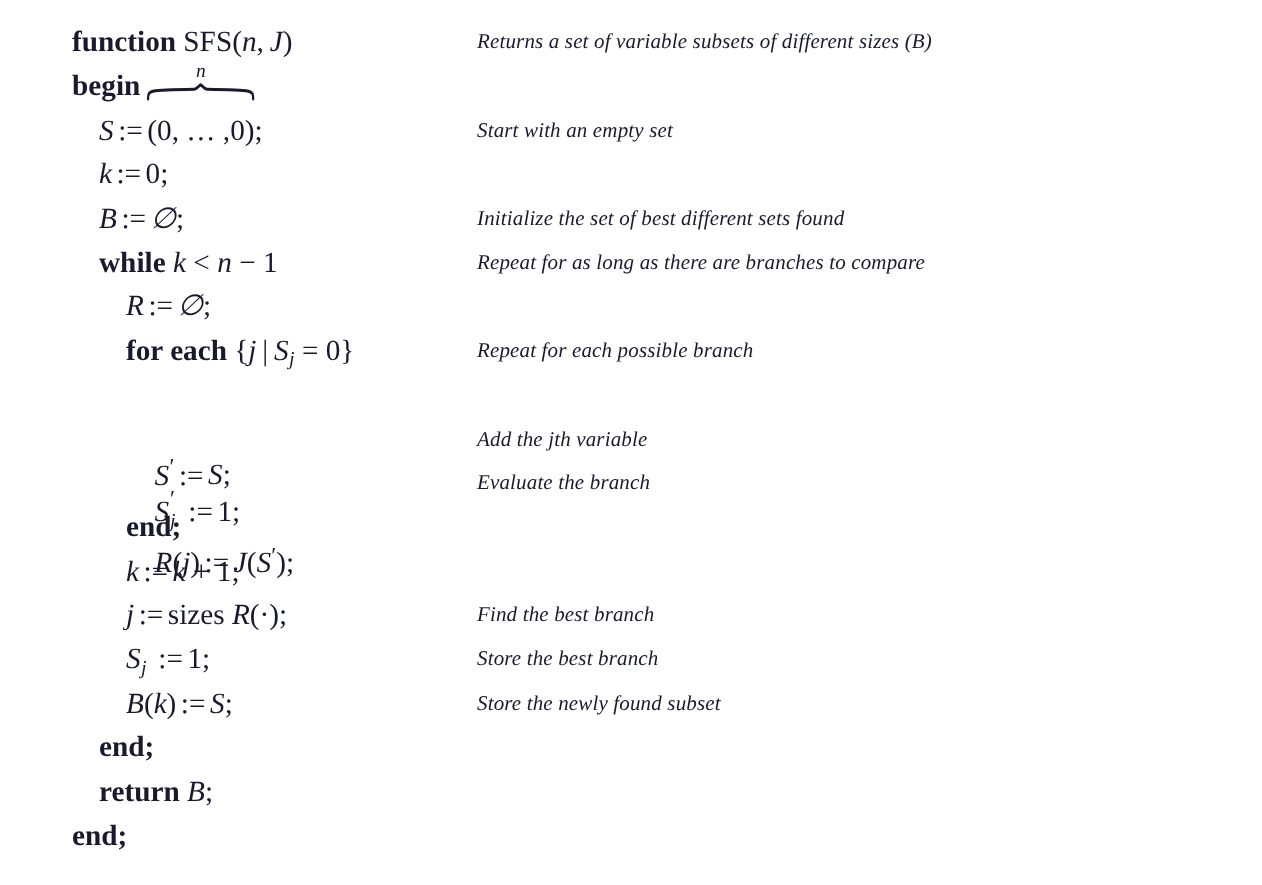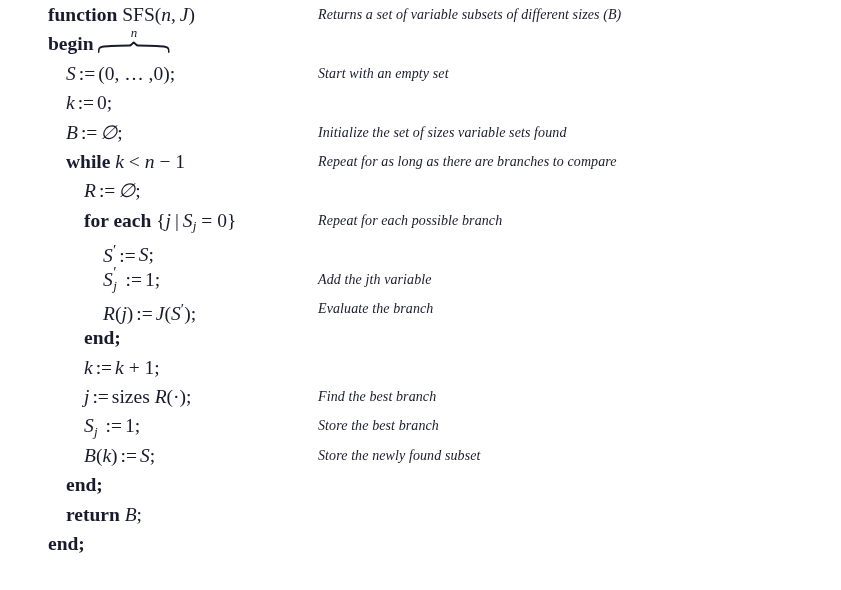--- a/index.html
+++ b/index.html
@@ -12,20 +12,21 @@
     height: 590px;
     overflow: hidden;
     font-family: "Liberation Serif", "DejaVu Serif", serif;
     color: #1a1a2e;
   }
 
   #algorithm {
     position: relative;
     width: 841px;
     height: 484px;
+    padding-top: 14px;
     box-sizing: border-box;
   }
 
   .line {
     position: relative;
     height: 29.4px;
     line-height: 29.4px;
     white-space: nowrap;
   }
 
@@ -33,21 +34,21 @@
   .code {
     position: absolute;
     top: 0;
     left: 0;
     white-space: nowrap;
     font-size: 19.5px;
   }
   .ind0 { padding-left: 48px; }
   .ind1 { padding-left: 66px; }
   .ind2 { padding-left: 84px; }
-  .ind3 { padding-left: 103px; }
+  .ind3 { padding-left: 103px; margin-top: 48px; }
 
   
   .comment {
     position: absolute;
     top: 0;
     left: 318px;
     white-space: nowrap;
     font-style: italic;
     font-size: 14px;
     letter-spacing: 0.1px;
@@ -155,21 +156,21 @@
           </svg><span class="rm">(</span><span class="num">0</span><span class="rm">, … ,</span><span class="num">0</span><span class="rm">)</span></span><span class="rm">;</span></span>
     <span class="comment">Start with an empty set</span>
   </div>
 
   <div class="line">
     <span class="code ind1"><span class="var">k</span><span class="asg">:=</span><span class="num">0</span><span class="rm">;</span></span>
   </div>
 
   <div class="line">
     <span class="code ind1"><span class="var">B</span><span class="asg">:=</span><span class="var">∅</span><span class="rm">;</span></span>
-    <span class="comment">Initialize the set of sizes variable sets found</span>
+    <span class="comment">Initialize the set of best different sets found</span>
   </div>
 
   <div class="line">
     <span class="code ind1"><span class="kw">while</span>&nbsp;<span class="var">k</span> <span class="rm op">&lt;</span> <span class="var">n</span> <span class="rm op">−</span> <span class="num">1</span></span>
     <span class="comment">Repeat for as long as there are branches to compare</span>
   </div>
 
   <div class="line">
     <span class="code ind2"><span class="var">R</span><span class="asg">:=</span><span class="var">∅</span><span class="rm">;</span></span>
   </div>

